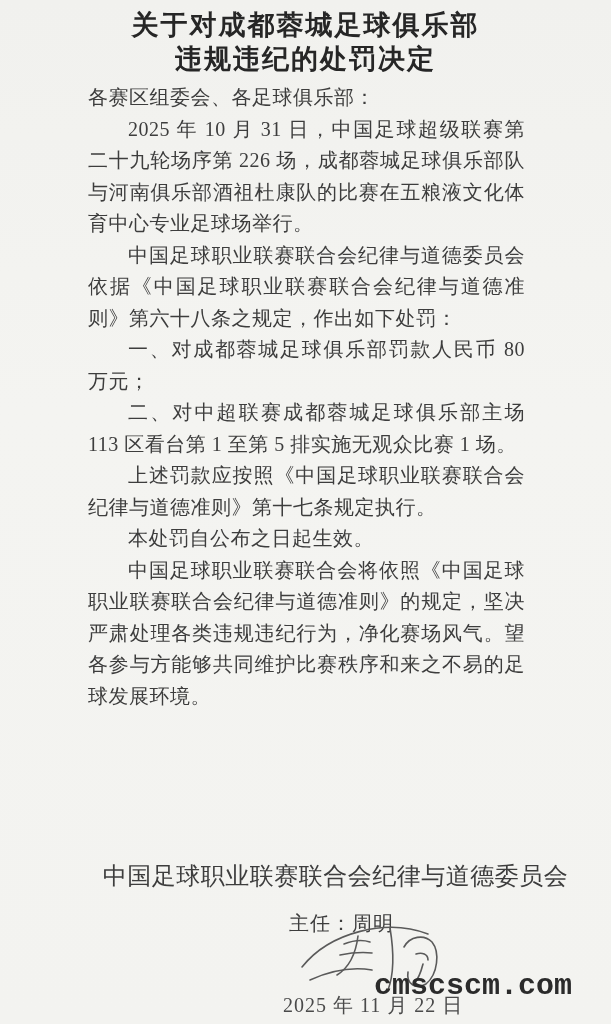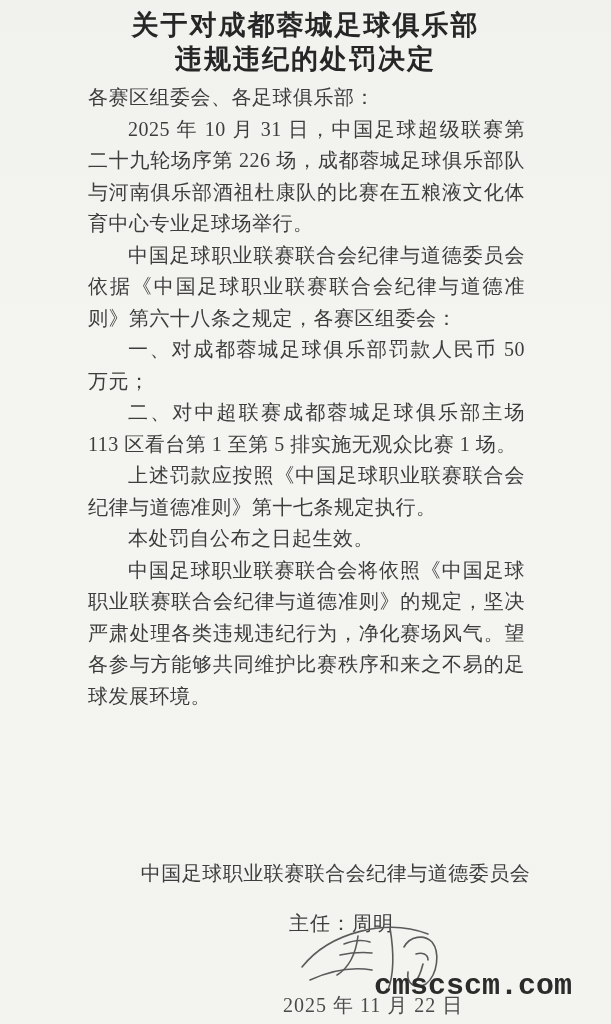--- a/index.html
+++ b/index.html
@@ -19,21 +19,21 @@
   .body-block {
     padding:6px 86px 0 88px;
     font-size:20px; line-height:31.5px;
     text-align:justify; letter-spacing:0.5px;
   }
   .salutation { margin:0; text-indent:0; }
   .para { margin:0; text-indent:2em; }
   .committee-line {
     position:absolute; top:860px; left:0; width:611px;
     box-sizing:border-box; padding-left:60px;
-    text-align:center; font-size:20px; letter-spacing:0.5px;
+    text-align:center; font-size:24px; letter-spacing:0.5px;
   }
   .signer-line {
     position:absolute; top:910px; left:0; width:611px;
     box-sizing:border-box; padding-left:72px;
     text-align:center; font-size:20px; letter-spacing:1px;
   }
   .sig-svg { position:absolute; left:292px; top:912px; }
   .date-line {
     position:absolute; top:984px; left:283px;
     font-size:20px; letter-spacing:1px; color:#4a4a4a;margin-top:8px;
@@ -51,22 +51,22 @@
 <div class="page">
 
   <div class="title-block">
     <div class="title-line">关于对成都蓉城足球俱乐部</div>
     <div class="title-line">违规违纪的处罚决定</div>
   </div>
 
   <div class="body-block">
     <p class="salutation">各赛区组委会、各足球俱乐部：</p>
     <p class="para">2025 年 10 月 31 日，中国足球超级联赛第二十九轮场序第 226 场，成都蓉城足球俱乐部队与河南俱乐部酒祖杜康队的比赛在五粮液文化体育中心专业足球场举行。</p>
-    <p class="para">中国足球职业联赛联合会纪律与道德委员会依据《中国足球职业联赛联合会纪律与道德准则》第六十八条之规定，各赛区组委会：</p>
-    <p class="para">一、对成都蓉城足球俱乐部罚款人民币 50 万元；</p>
+    <p class="para">中国足球职业联赛联合会纪律与道德委员会依据《中国足球职业联赛联合会纪律与道德准则》第六十八条之规定，作出如下处罚：</p>
+    <p class="para">一、对成都蓉城足球俱乐部罚款人民币 80 万元；</p>
     <p class="para">二、对中超联赛成都蓉城足球俱乐部主场 113 区看台第 1 至第 5 排实施无观众比赛 1 场。</p>
     <p class="para">上述罚款应按照《中国足球职业联赛联合会纪律与道德准则》第十七条规定执行。</p>
     <p class="para">本处罚自公布之日起生效。</p>
     <p class="para">中国足球职业联赛联合会将依照《中国足球职业联赛联合会纪律与道德准则》的规定，坚决严肃处理各类违规违纪行为，净化赛场风气。望各参与方能够共同维护比赛秩序和来之不易的足球发展环境。</p>
   </div>
 
   <div class="committee-line">中国足球职业联赛联合会纪律与道德委员会</div>
   <div class="signer-line">主任：周明</div>
 
   <svg class="sig-svg" width="165" height="80" viewBox="0 0 165 80">

